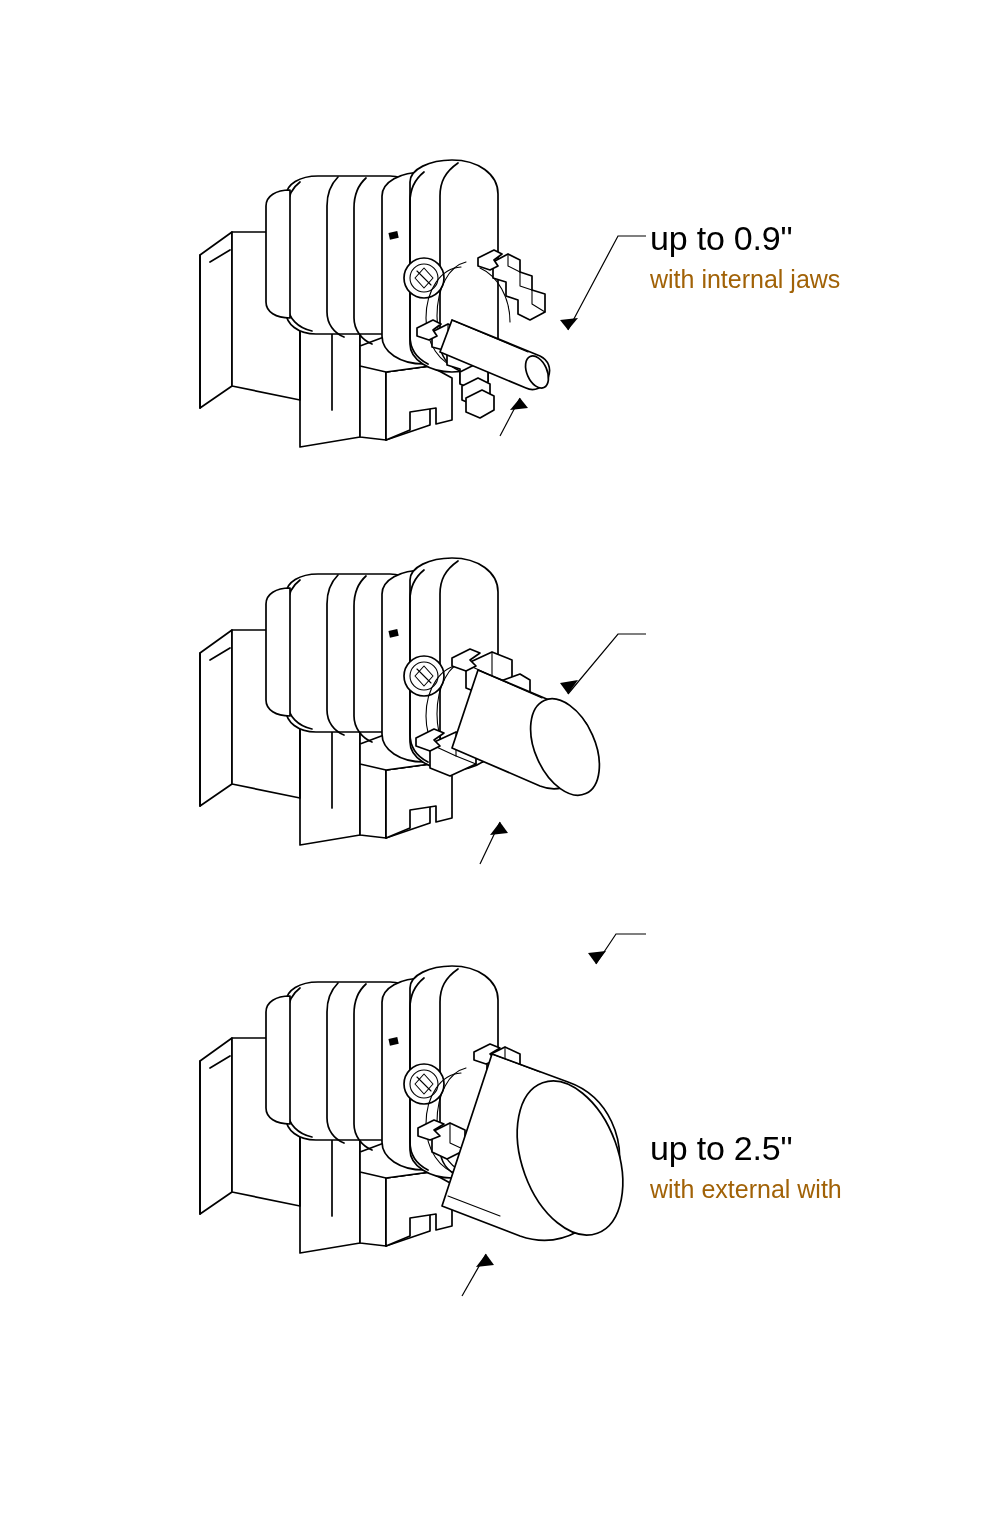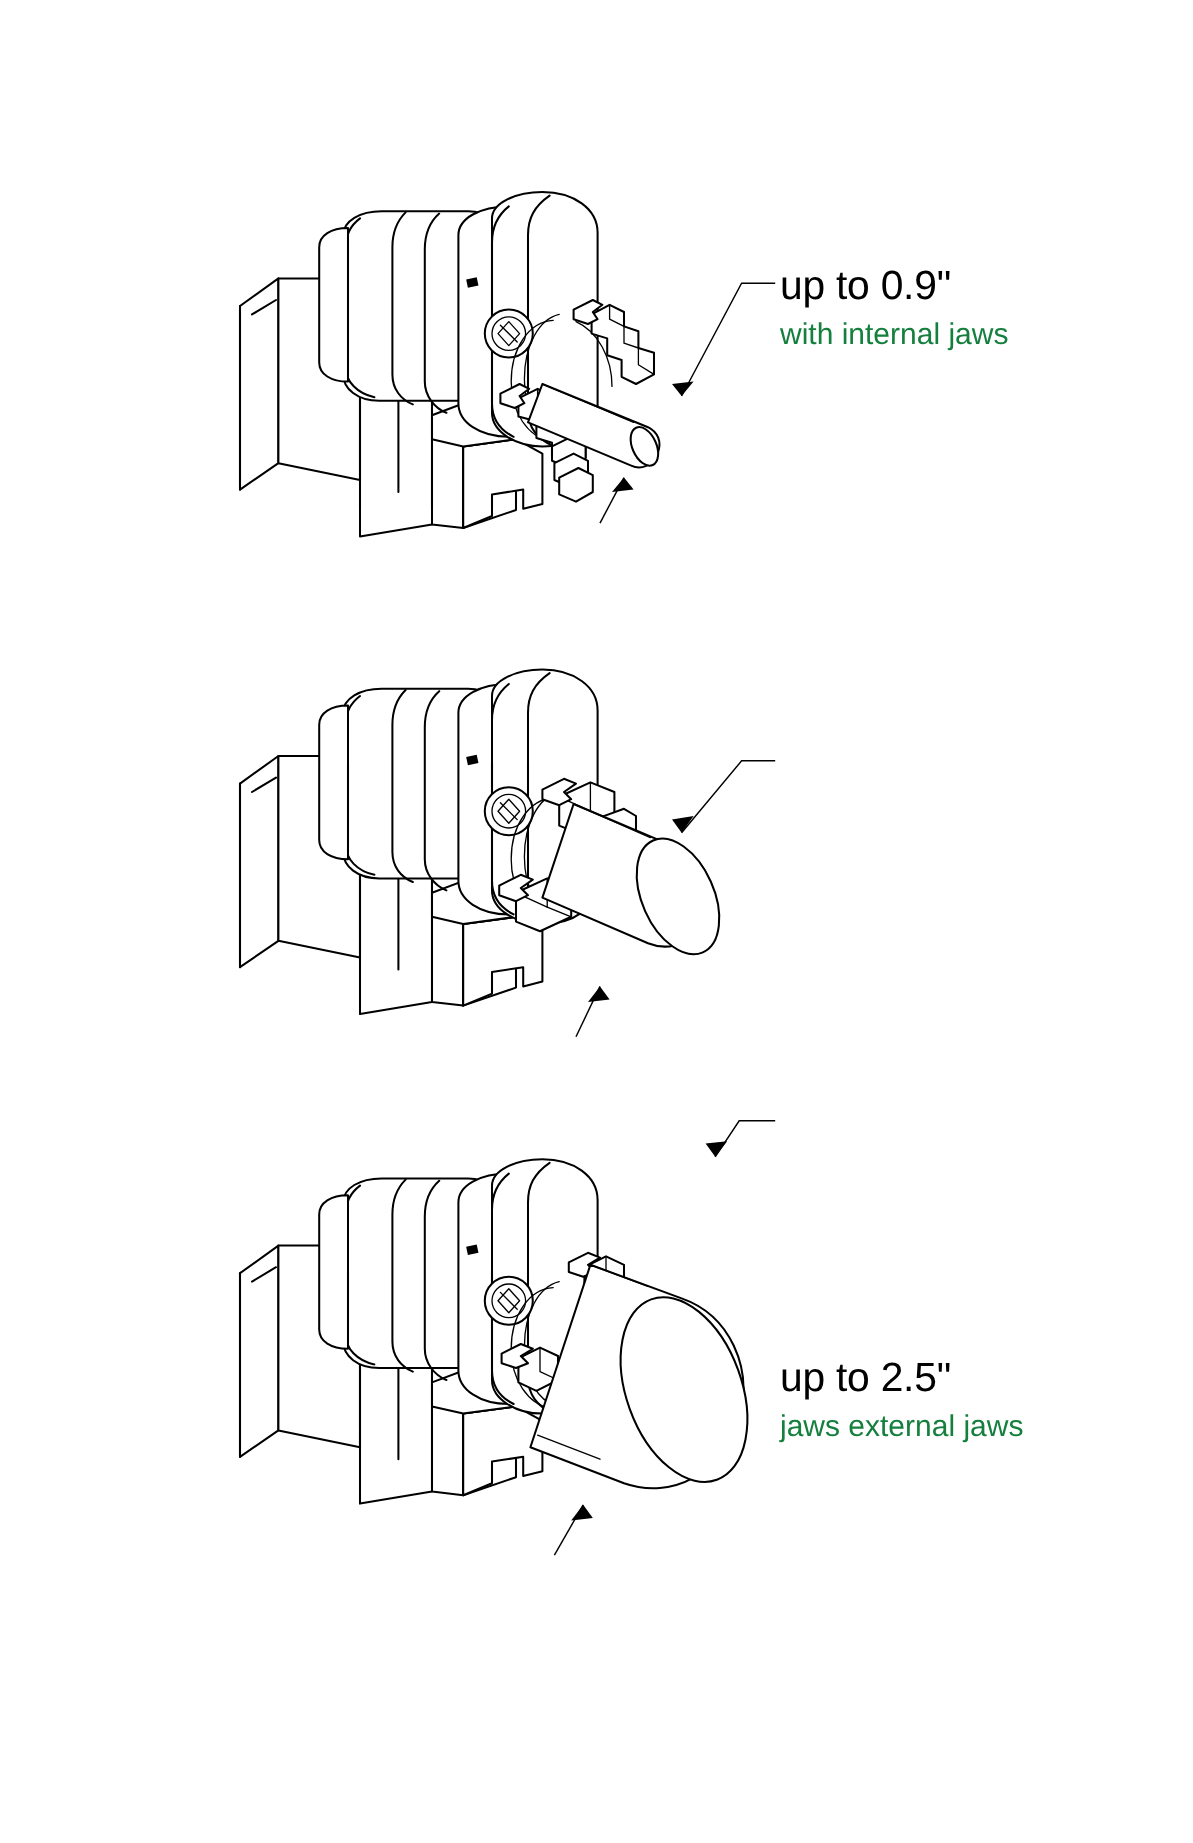--- a/index.html
+++ b/index.html
@@ -38,21 +38,21 @@
     letter-spacing: -0.2px;
     line-height: 40px;
     white-space: nowrap;
     color: #000;
   }
   .callout-sub {
     font-size: 25px;
     font-weight: 400;
     line-height: 31px;
     white-space: nowrap;
-    color: #15803d;
+    color: #a16207;
   }
   #callout-0 { left: 650px; top: 218px; }
   #callout-1 { left: 650px; top: 616px; }
   .callout-sub-block { margin-top: 6px; }
   svg { display: block; }
   .ln  { fill: none; stroke: #000; stroke-width: 1.7; stroke-linecap: round; stroke-linejoin: round; }
   .ln-t{ fill: none; stroke: #000; stroke-width: 1.1; stroke-linecap: round; stroke-linejoin: round; }
   .fillw { fill: #ffffff; stroke: #000; stroke-width: 1.7; stroke-linejoin: round; }
   .fillw-t { fill: #ffffff; stroke: #000; stroke-width: 1.1; stroke-linejoin: round; }
   .solid { fill: #000; stroke: none; }
@@ -219,21 +219,21 @@
     <g>
       <path class="lead" d="M646 122 L618 122 L568 182"></path>
       <path class="solid" d="M568 182 L560 171 L578 168 Z"></path>
       <path class="lead" d="M480 352 L500 310"></path>
       <path class="solid" d="M500 310 L508 321 L490 323 Z"></path>
     </g>
   </svg>
 
   <div class="callout" id="callout-1">
     <div class="callout-title">up to 2.5"</div>
-    <div class="callout-sub callout-sub-block">jaws external jaws</div>
+    <div class="callout-sub callout-sub-block">with external with</div>
   </div>
 </div>
 
 <div class="panel" id="panel-2">
 
   <svg class="figure" width="994" height="630" viewBox="0 0 994 630">
 
     <g>
       <path class="fillw" d="M200 155 L232 132 L232 286 L200 308 Z"></path>
       <path class="fillw" d="M232 132 L300 132 L300 300 L232 286 Z"></path>

